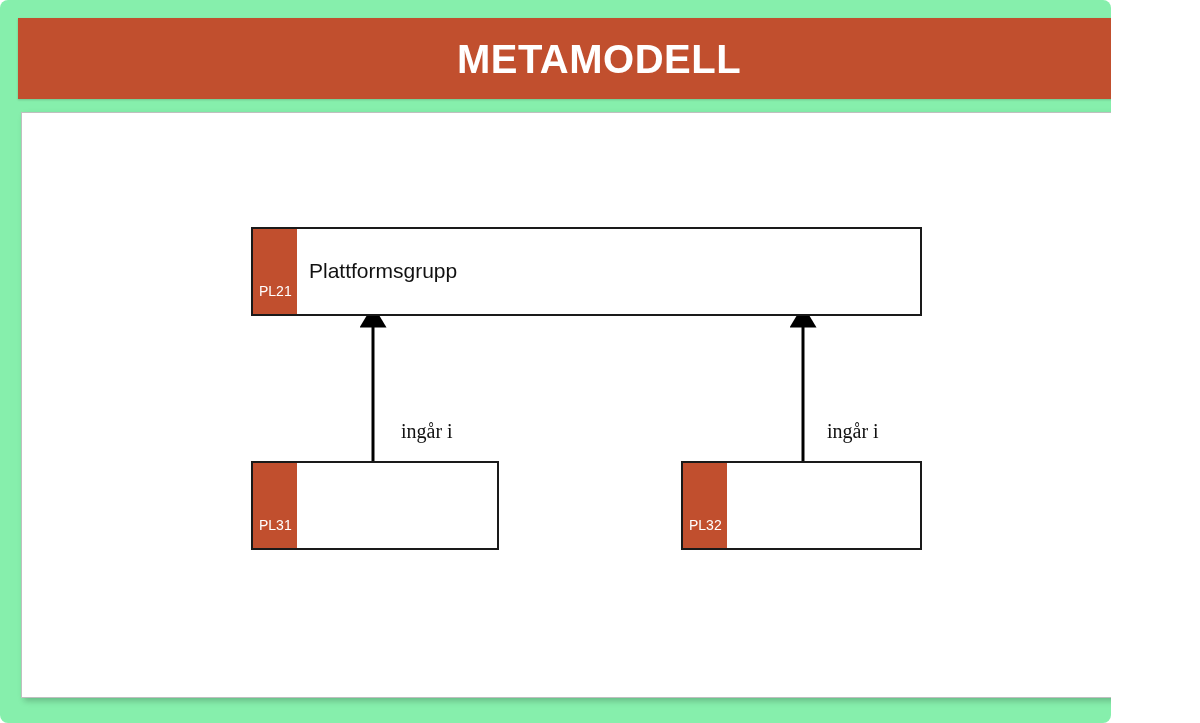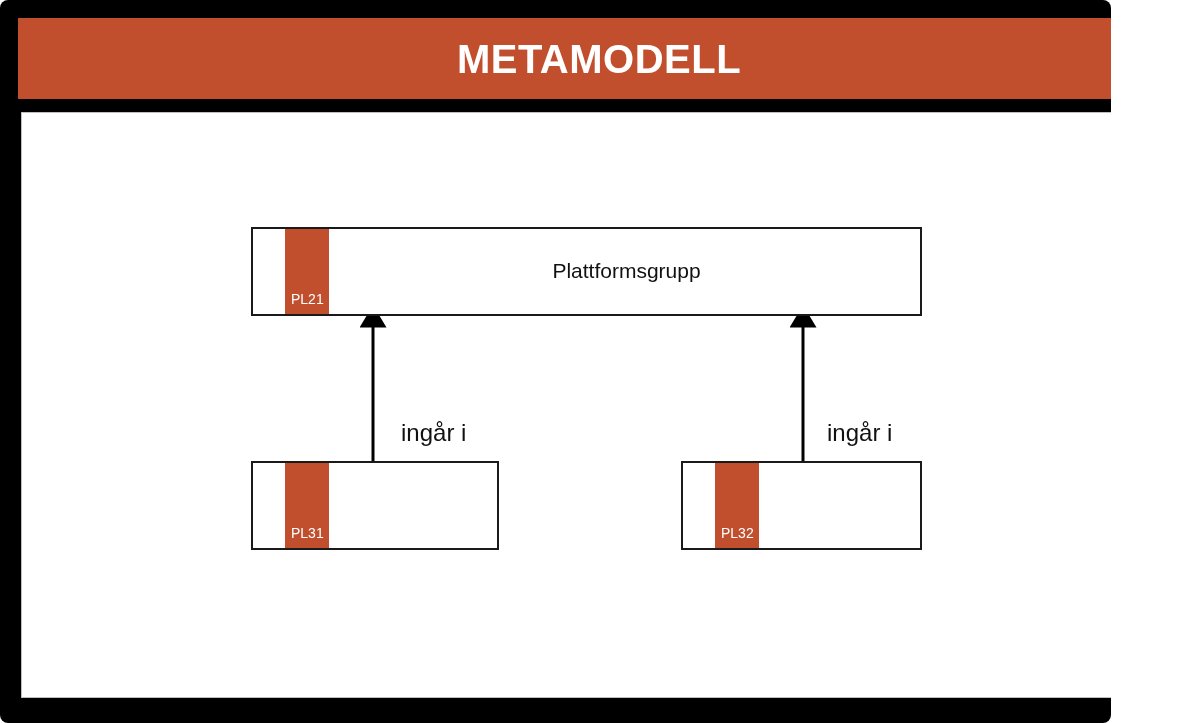--- a/index.html
+++ b/index.html
@@ -7,21 +7,21 @@
     padding: 0;
     background: #ffffff;
   }
   body {
     font-family: "Liberation Sans", sans-serif;
   }
   .slide {
     position: relative;
     width: 1111px;
     height: 723px;
-    background: #000000;
+    background: #86efac;
     overflow: hidden;
     border-radius: 8px;
   }
 
   
   .title-banner {
     position: absolute;
     left: 18px;
     top: 18px;
     width: 1162px;
@@ -63,38 +63,36 @@
     align-items: stretch;
   }
   .entity-tab {
     position: relative;
     flex: 0 0 auto;
     background: #C14F2E;
     display: flex;
     align-items: flex-end;
     justify-content: flex-start;
     box-sizing: border-box;
-    padding: 0 0 8px 6px;
-    margin-left: 32px;
+    padding: 0 0 16px 6px;
   }
   .entity-code {
     color: #FFFFFF;
     font-size: 14px;
     line-height: 1;
     font-family: "Liberation Sans", sans-serif;
     white-space: nowrap;
   }
   .entity-body {
     flex: 1 1 auto;
     display: flex;
     align-items: center;
     box-sizing: border-box;
     padding-left: 12px;
     padding-right: 8px;
-    justify-content: center;
   }
   .entity-label {
     color: #111111;
     font-size: 21px;
     line-height: 1.28;
     font-family: "Liberation Sans", sans-serif;
     white-space: pre-line;
   }
 
   
@@ -128,23 +126,23 @@
     left: 0;
     top: 0;
     width: 1152px;
     height: 584px;
     pointer-events: none;
     overflow: visible;
   }
   .relation-label {
     position: absolute;
     color: #111111;
-    font-size: 24px;
+    font-size: 20px;
     line-height: 1;
-    font-family: Liberation Sans, sans-serif;
+    font-family: Liberation Serif, serif;
     white-space: nowrap;
   }
   #relation-label-left {
     left: 379px;
     top: 308px;
   }
   #relation-label-right {
     left: 805px;
     top: 308px;
   }

